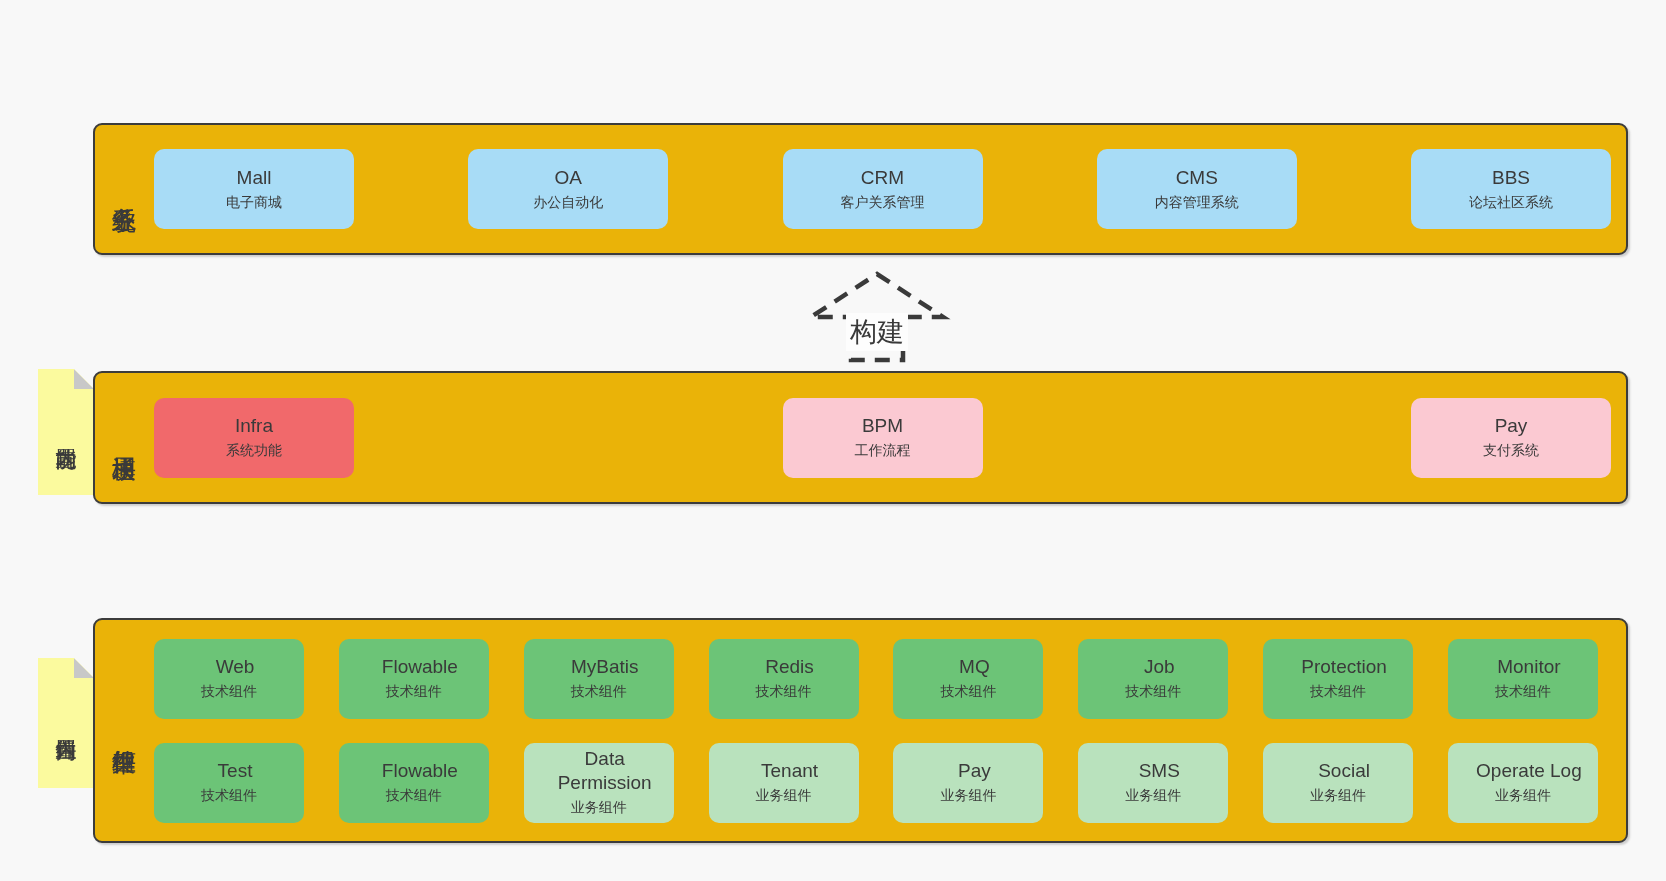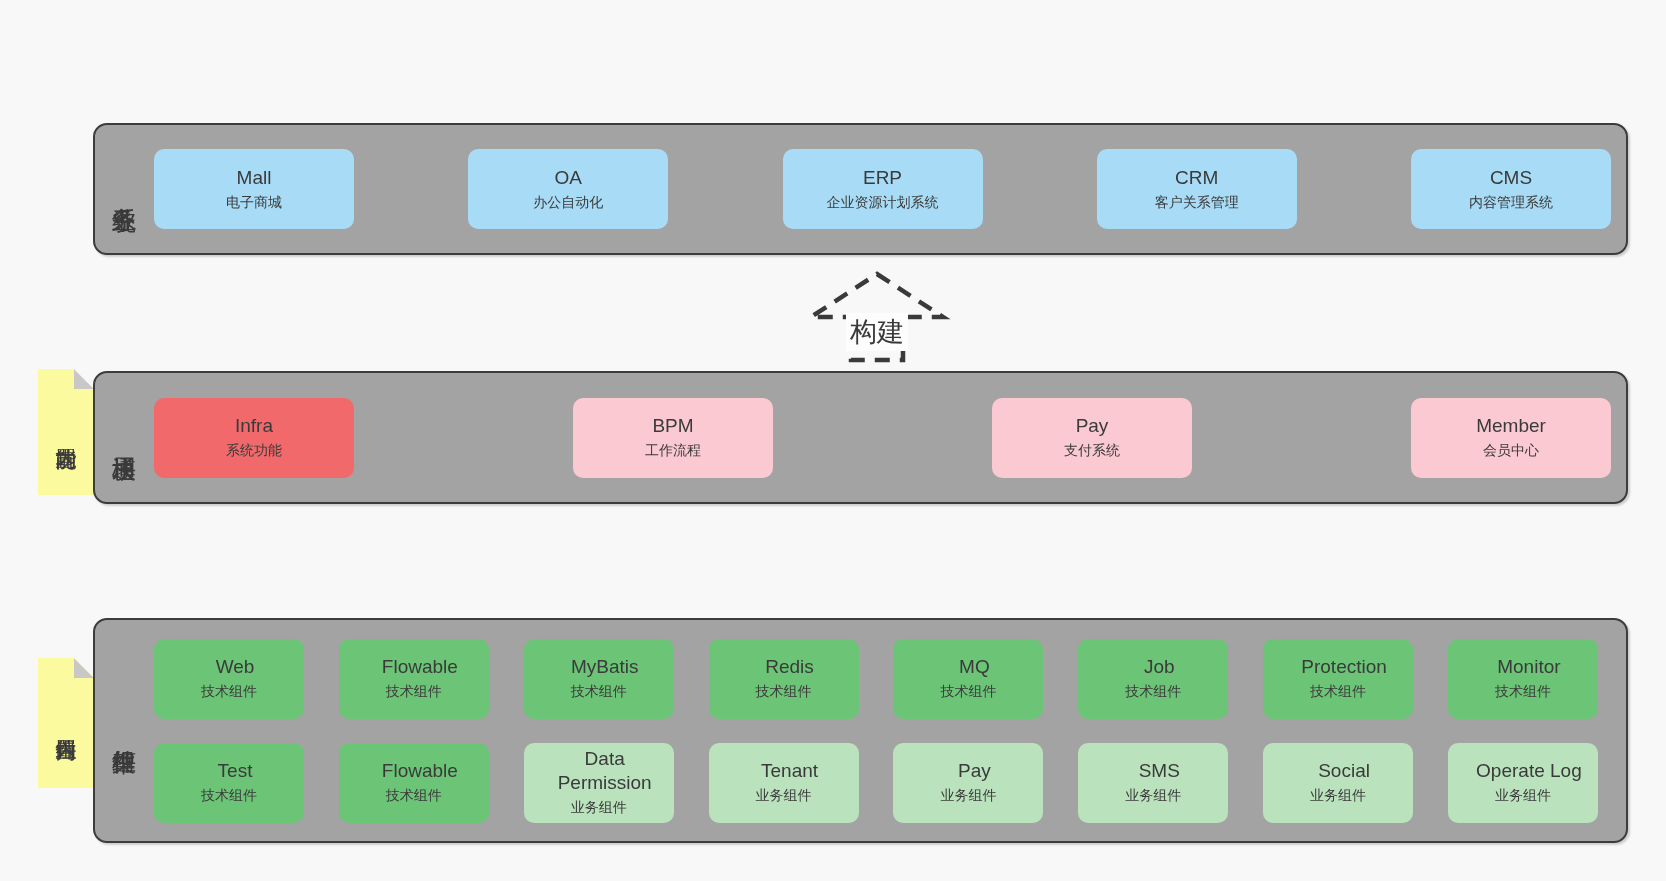--- a/index.html
+++ b/index.html
@@ -2,22 +2,22 @@
 <html><head>
 <meta charset="utf-8">
 <style>
   * { margin:0; padding:0; box-sizing:border-box; }
   html,body { background:#f8f8f8; }
   .canvas {
     position:relative; width:1666px; height:881px; background:#f8f8f8;
     font-family:"Liberation Sans","DejaVu Sans",sans-serif; color:#3a3a3a; overflow:hidden;
   }
   .panel {
-    position:absolute; left:93px; width:1535px; background:#a3a3a3;
-    border:2px solid #3c3c3c; border-radius:14px;
+    position:absolute; left:93px; width:1535px; background:#eab308;
+    border:2px solid #3c3c3c; border-radius:9px;
     box-shadow:2px 2px 2px rgba(60,60,60,0.22); display:flex;
   }
   .panel-label { width:59px; display:flex; align-items:center; justify-content:center; }
   .vtext { writing-mode:vertical-rl; text-orientation:upright; }
   .panel-label .vtext { font-size:24px; line-height:29px; }
   .row { flex:1; display:flex; align-items:center; justify-content:space-between; padding-right:15px; }
   .rows { flex:1; display:flex; flex-direction:column; justify-content:center; gap:24px; padding-right:28px; }
   .rows .row { flex:0 0 auto; padding-right:0; }
   .node {
     border-radius:10px; display:flex; flex-direction:column; align-items:center;
@@ -76,30 +76,30 @@
     <div class="row">
       <div class="node node-lg blue">
         <div class="node-name">Mall</div>
         <div class="node-desc">电子商城</div>
       </div>
       <div class="node node-lg blue">
         <div class="node-name">OA</div>
         <div class="node-desc">办公自动化</div>
       </div>
       <div class="node node-lg blue">
-        <div class="node-name">ERP</div>
-        <div class="node-desc">企业资源计划系统</div>
-      </div>
-      <div class="node node-lg blue">
         <div class="node-name">CRM</div>
         <div class="node-desc">客户关系管理</div>
       </div>
       <div class="node node-lg blue">
         <div class="node-name">CMS</div>
         <div class="node-desc">内容管理系统</div>
+      </div>
+      <div class="node node-lg blue">
+        <div class="node-name">BBS</div>
+        <div class="node-desc">论坛社区系统</div>
       </div>
     </div>
   </section>
 
   <div class="arrow" id="arrow-build">
     <svg width="150" height="92" viewBox="0 0 150 92">
       <polygon points="75,3 141,46 101,46 101,89 49,89 49,46 9,46" fill="none" stroke="#3a3a3a" stroke-width="4.5" stroke-dasharray="15 10" stroke-linejoin="miter"></polygon>
     </svg>
     <div class="arrow-label">构建</div>
   </div>
@@ -114,24 +114,20 @@
         <div class="node-desc">系统功能</div>
       </div>
       <div class="node node-lg pink">
         <div class="node-name">BPM</div>
         <div class="node-desc">工作流程</div>
       </div>
       <div class="node node-lg pink">
         <div class="node-name">Pay</div>
         <div class="node-desc">支付系统</div>
       </div>
-      <div class="node node-lg pink">
-        <div class="node-name">Member</div>
-        <div class="node-desc">会员中心</div>
-      </div>
     </div>
   </section>
 
 
   <section class="panel" id="panel-framework">
     <div class="panel-label">
       <span class="vtext">框架组件</span>
     </div>
     <div class="rows">
       <div class="row">

